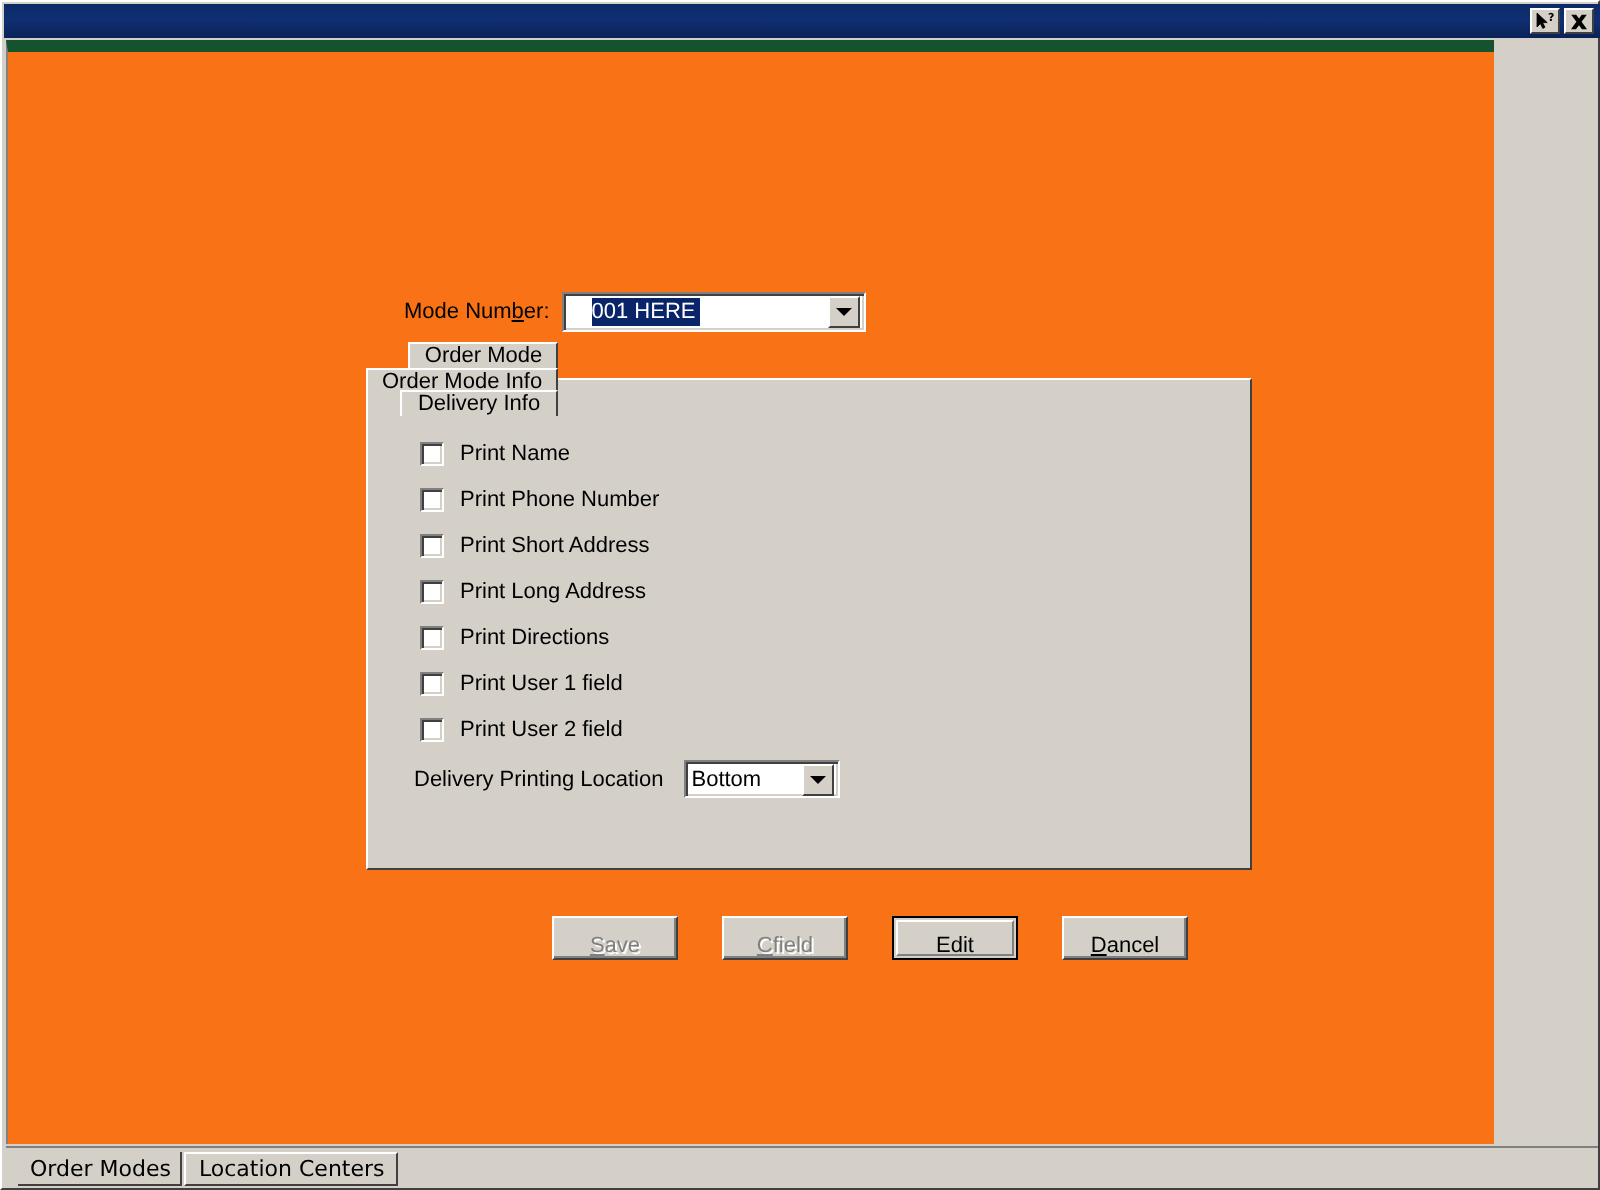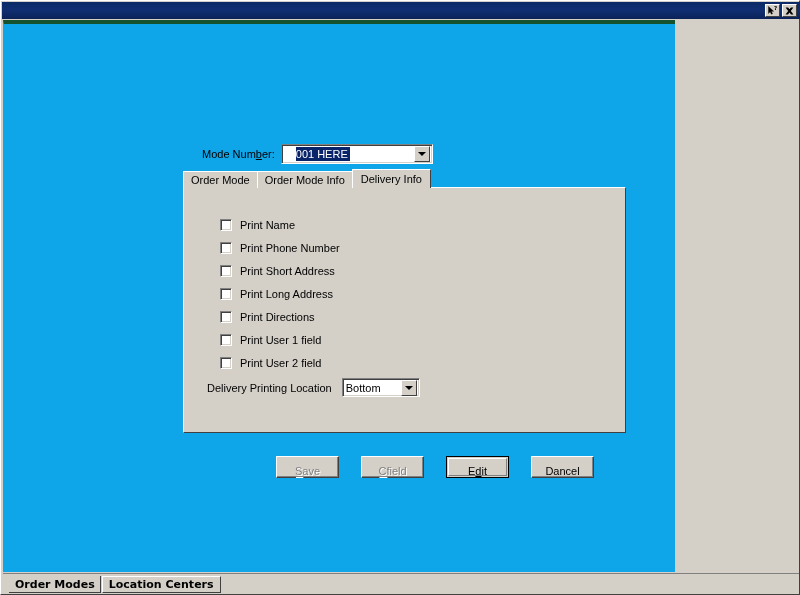--- a/index.html
+++ b/index.html
@@ -68,25 +68,25 @@
     align-items: center;
     justify-content: center;
     cursor: default;
   }
   .caption-btn svg { display: block; }
 
   
   #client-area {
     position: absolute;
     left: 2px; top: 19px;
-    width: 672px;
+    width: 744px;
     height: 552px;
-    background: #0ea5e9;
+    background: #f97316;
     border-left: 1px solid #808080;
-    border-top: 4px solid #14532d;
+    border-top: 6px solid #14532d;
     box-sizing: border-box;
   }
 
   
   #mode-number-row {
     position: absolute;
     left: 198px;
     top: 120px;
     display: flex;
     align-items: center;
@@ -163,20 +163,21 @@
     width: 443px;
     height: 264px;
   }
   #tab-strip {
     position: absolute;
     left: 0; top: 0;
     height: 19px;
     display: flex;
     align-items: flex-end;
     z-index: 3;
+    flex-direction: column;
   }
   .tab {
     height: 17px;
     padding: 0 7px;
     margin-right: -1px;
     background: #d4d0c8;
     border-top: 1px solid #ffffff;
     border-left: 1px solid #ffffff;
     border-right: 1px solid #404040;
     border-bottom: none;
@@ -217,21 +218,20 @@
     position: absolute;
     left: 26px;
     top: 30px;
   }
   .check-row {
     display: flex;
     align-items: center;
     height: 14px;
     margin-bottom: 9px;
     cursor: default;
-    margin-left: 10px;
   }
   .checkbox {
     width: 12px;
     height: 12px;
     box-sizing: border-box;
     background: #ffffff;
     border-top: 1px solid #808080;
     border-left: 1px solid #808080;
     border-right: 1px solid #ffffff;
     border-bottom: 1px solid #ffffff;
@@ -332,21 +332,21 @@
   }
   .bottom-tab {
     height: 17px;
     padding: 0 6px;
     margin-top: 2px;
     box-sizing: border-box;
     display: flex;
     align-items: center;
     font-family: "DejaVu Sans", sans-serif;
     font-size: 11px;
-    font-weight: bold;
+    font-weight: normal;
     color: #000000;
     background: #d4d0c8;
     white-space: nowrap;
     cursor: default;
   }
   .bottom-tab.selected {
     border-right: 1px solid #404040;
     border-bottom: 1px solid #404040;
     padding-right: 5px;
   }

